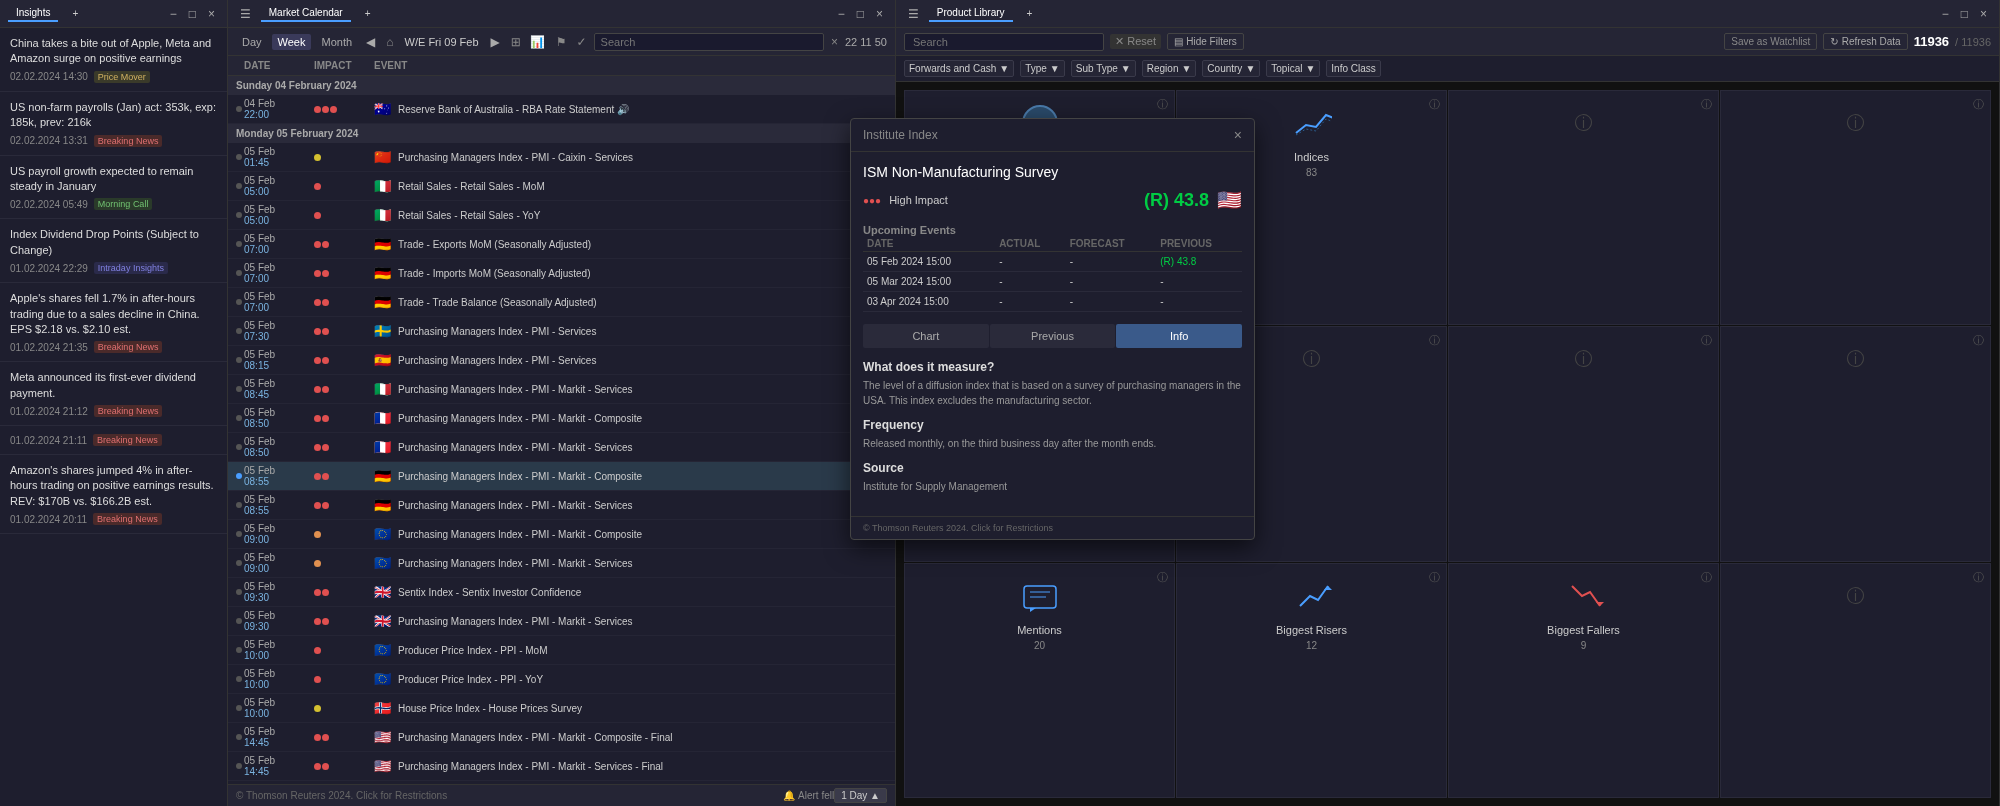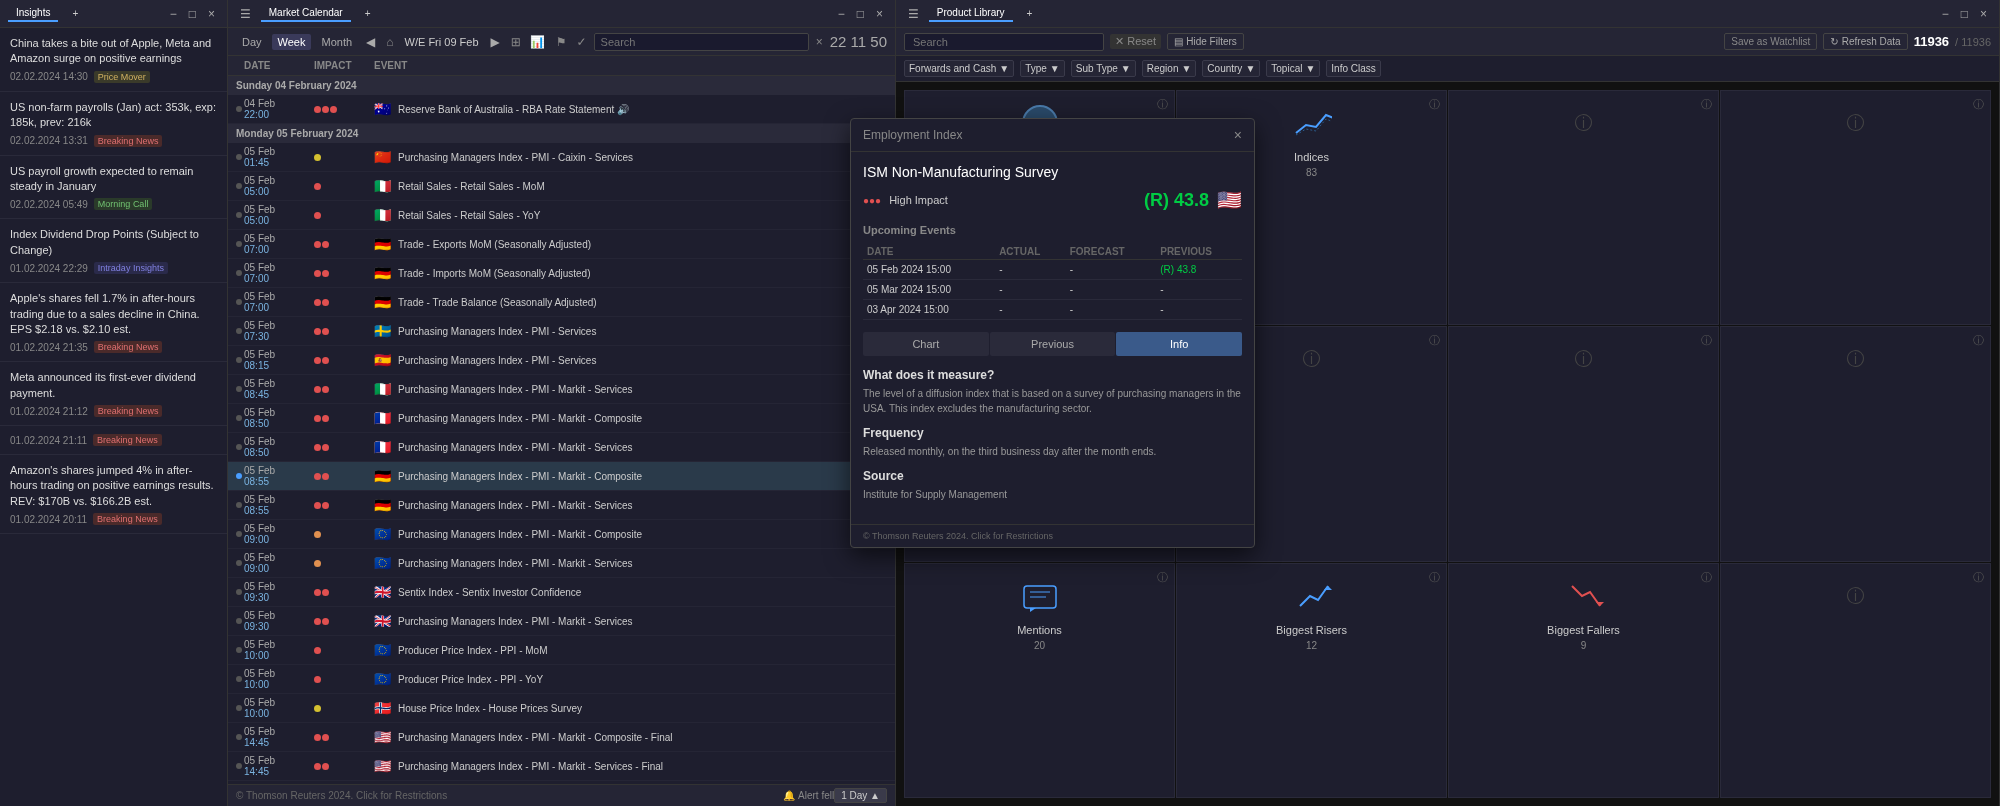--- a/index.html
+++ b/index.html
@@ -160,21 +160,21 @@
       background: #1a1a2e;
       border: 1px solid #444;
       color: #ccc;
       padding: 2px 6px;
       font-size: 11px;
       border-radius: 2px;
     }
 
     .cal-counter {
       color: #aaa;
-      font-size: 15px;
+      font-size: 11px;
     }
 
     .cal-table-header {
       display: grid;
       grid-template-columns: 8px 70px 60px auto;
       background: #252535;
       border-bottom: 1px solid #333;
       padding: 4px 8px;
     }
 
@@ -340,21 +340,21 @@
       font-weight: bold;
       margin-left: auto;
     }
 
     .modal-impact-label { color: #ccc; font-size: 11px; text-align: right; }
 
     .modal-section-title {
       color: #888;
       font-size: 11px;
       font-weight: bold;
-      margin-bottom: 8px;
+      margin-bottom: 0;
     }
 
     .modal-events-table {
       width: 100%;
       border-collapse: collapse;
       margin-bottom: 12px;
     }
 
     .modal-events-table th {
       color: #666;
@@ -1017,21 +1017,21 @@
       <button class="timeframe-btn">
         <span>1 Day</span> ▲
       </button>
     </div>
   </div>
 </div>
 
 <div class="modal-overlay" style="left: 850px; top: 118px;">
   <div class="modal">
     <div class="modal-header">
-      <span class="modal-title">Employment Index</span>
+      <span class="modal-title">Institute Index</span>
       <button class="modal-close">×</button>
     </div>
     <div class="modal-body">
       <div class="modal-survey-title">ISM Non-Manufacturing Survey</div>
       <div class="modal-impact-row">
         <span style="color:#e05050; font-size:10px;">●●●</span>
         <span class="modal-impact-label">High Impact</span>
         <div class="modal-value">(R) 43.8</div>
         <span style="font-size:20px;">🇺🇸</span>
       </div>

